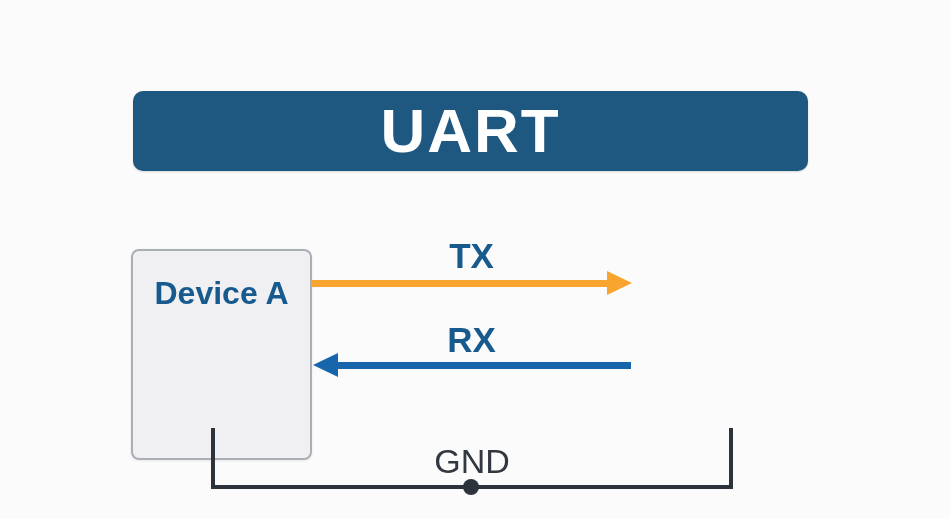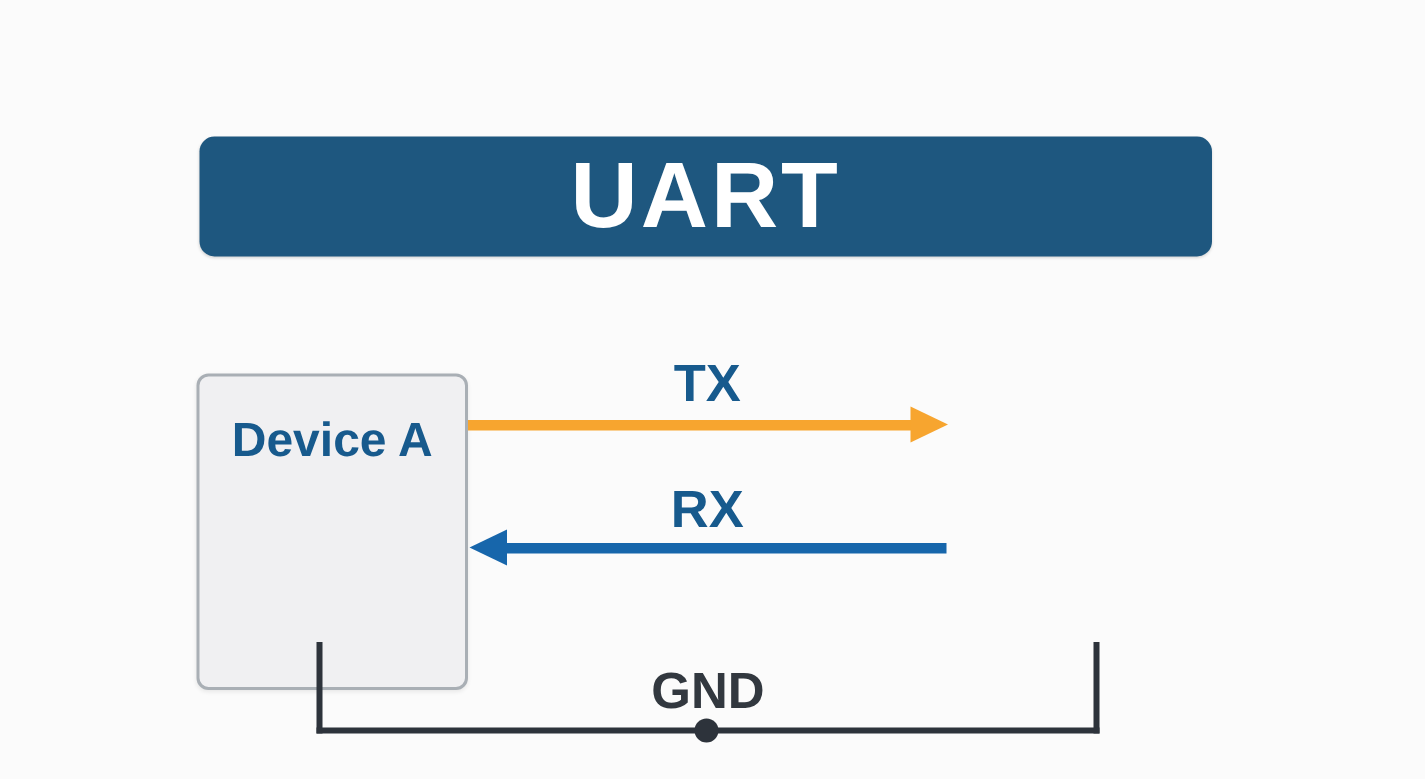--- a/index.html
+++ b/index.html
@@ -126,21 +126,21 @@
     border-radius: 50%;
     background: var(--c-gnd-dark, #2d333b);
   }
   .gnd-label {
     position: absolute;
     left: 372px;
     top: 444px;
     width: 200px;
     text-align: center;
     font-size: 34px;
-    font-weight: 700;
+    font-weight: 400;
     color: var(--c-gnd-text, #32383f);
     line-height: 1;
   }
 </style>
 </head>
 <body>
 
 <div class="canvas">
 
   <div class="title-bar">

